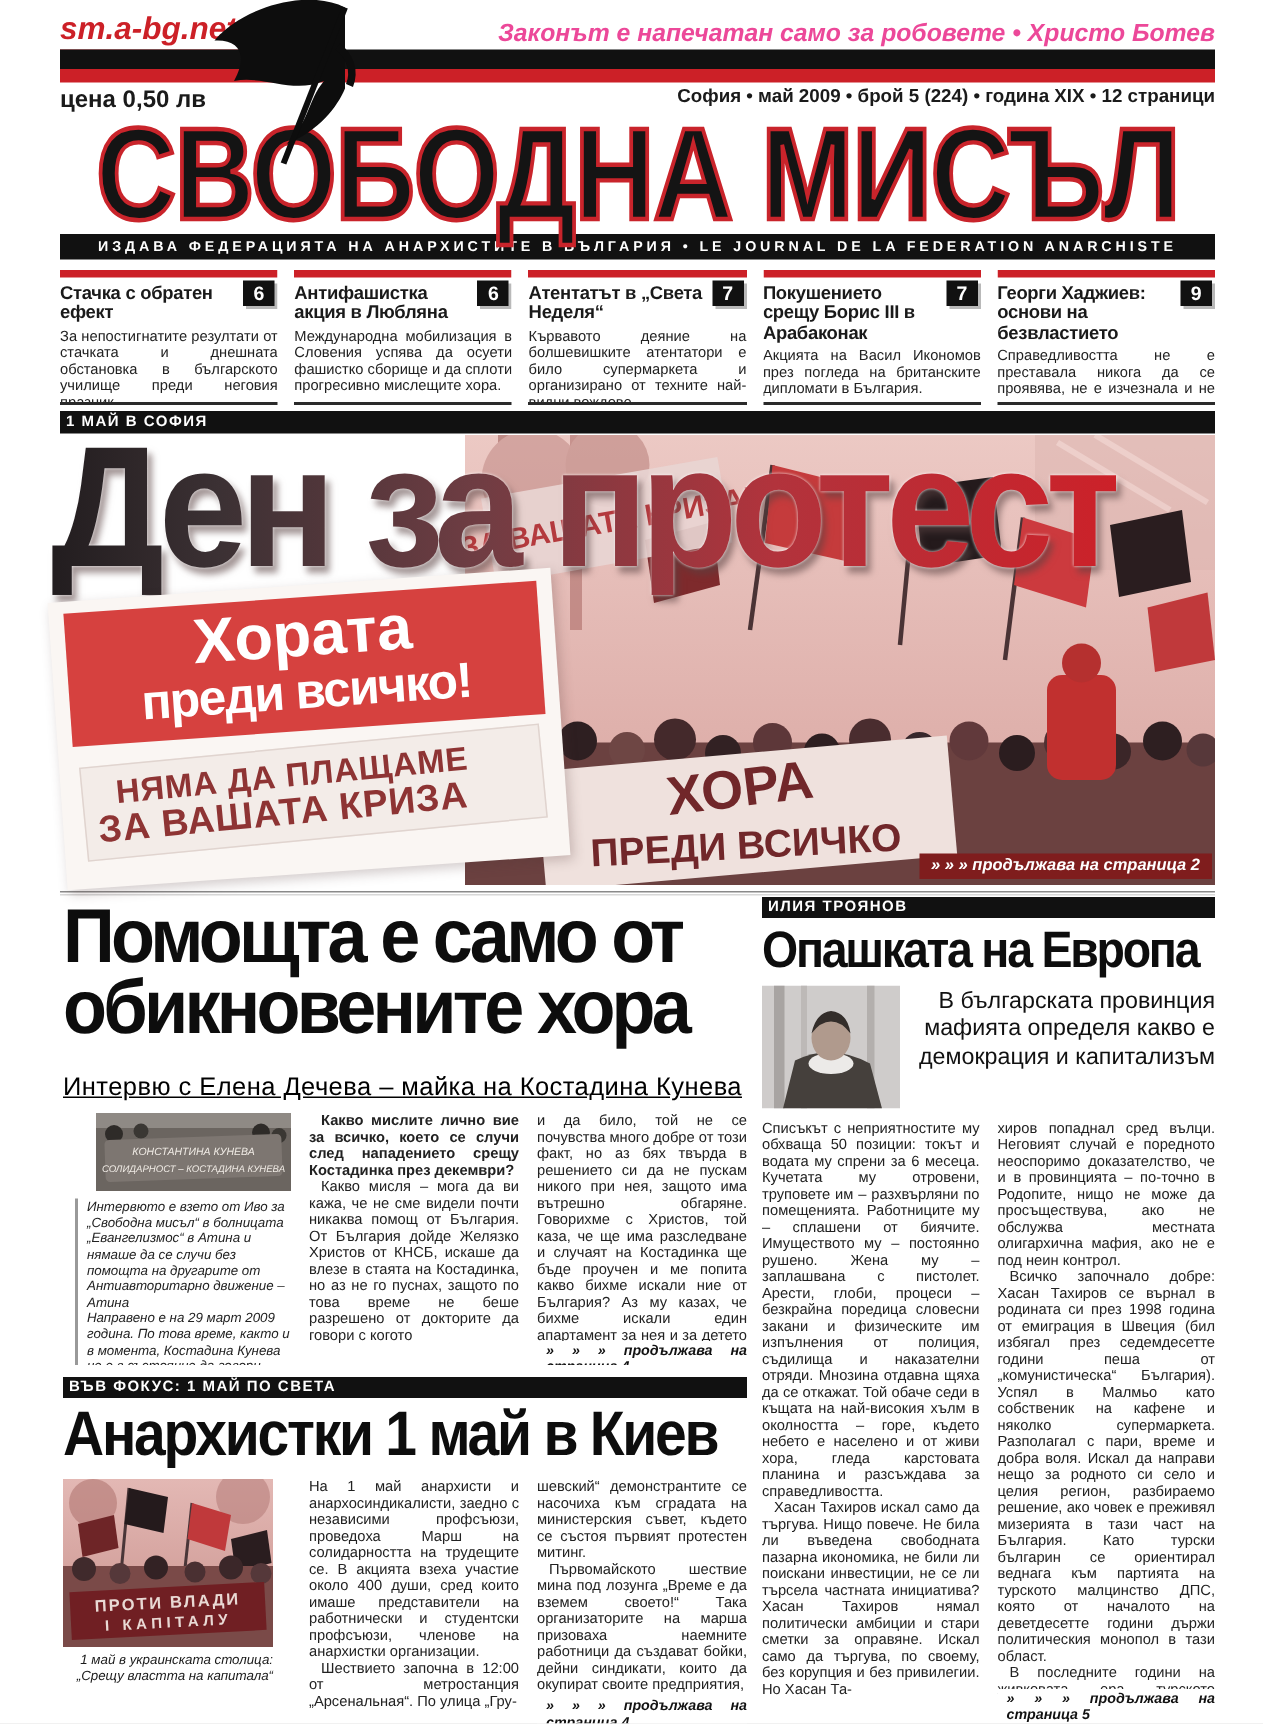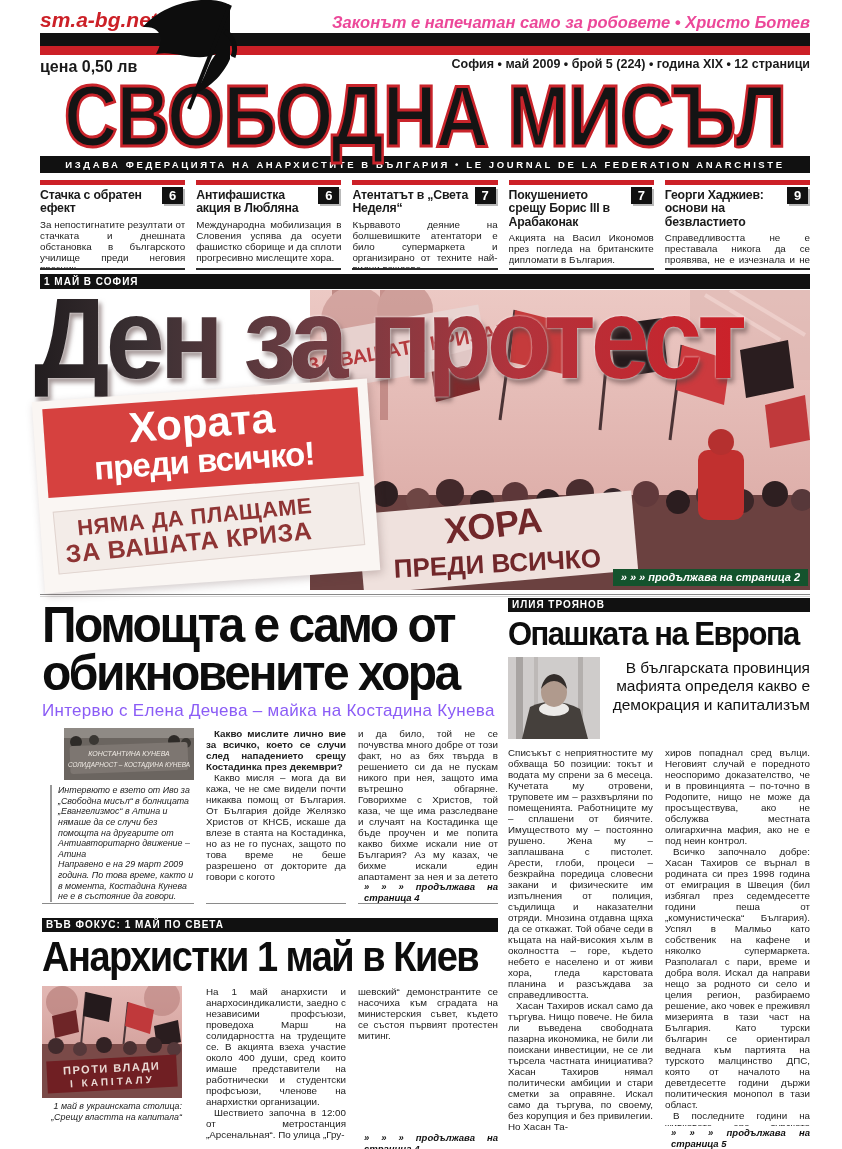--- a/index.html
+++ b/index.html
@@ -59,37 +59,37 @@
     background:#faf6f3; transform:rotate(-4deg); box-shadow:2px 3px 8px rgba(80,50,50,.25); padding:8px 10px;
   }
   .slogan-box{ background:#d6413f; color:#fff; text-align:center; padding:4px 4px 10px; line-height:1.0; }
   .slogan-l1{ font-size:42px; font-weight:bold; }
   .slogan-l2{ font-size:33px; font-weight:bold; letter-spacing:-1px; }
   .sign-box{ margin:10px 4px 0; background:#f3ece8; border:1px solid #e0d4cf; color:#8e3434;
     font-weight:bold; padding:6px 8px; transform:rotate(-1.5deg); line-height:1.05; }
   .sign-l1{ font-size:22px; margin-left:14px; letter-spacing:0.5px; }
   .sign-l2{ font-size:25px; letter-spacing:0.5px; }
   .lead-continues{
-    position:absolute; right:2px; bottom:4px; background:#14532d; color:#fff;
+    position:absolute; right:2px; bottom:4px; background:#7f1d1d; color:#fff;
     font-size:11px; font-weight:bold; font-style:italic; padding:2px 8px 3px; z-index:3;
   }
   .sep{ position:absolute; left:40px; right:32px; top:594px; border-top:1px solid #8a8a8a; box-shadow:0 2px 0 #d8d8d8; }
   
   .article{ position:absolute; overflow:hidden; }
   .body-text{ font-size:9.8px; line-height:11px; text-align:justify; color:#222; }
   .body-text p{ margin:0; text-indent:8px; }
   .body-text p.noindent{ text-indent:0; }
   .continues-abs{ position:absolute; right:0; bottom:0; background:#fff; padding:1px 0 0 6px;
     font-size:9.5px; font-weight:bold; font-style:italic; color:#111; }
   .col-rel{ position:relative; overflow:hidden; }
   
   .kuneva{ left:42px; top:598px; width:456px; height:312px; }
   .kuneva-headline{ font-size:48px; font-weight:bold; letter-spacing:-2.5px; line-height:0.94;
     color:#0d0d0d; margin-top:3px; transform:scaleY(1.06); transform-origin:left top; }
-  .kuneva-subtitle{ font-size:17px; margin-top:10px; letter-spacing:0.3px; color:#8b5cf6; }
+  .kuneva-subtitle{ font-size:17px; margin-top:24px; letter-spacing:0.3px; color:#000000;text-decoration:underline; }
   .kuneva-cols{ display:flex; gap:12px; margin-top:7px; height:176px; }
   .kuneva-cols > div{ border-bottom:1px solid #8a8a8a; }
   .kcol-photo{ width:152px; flex:none; }
   .kuneva-photo{ display:block; width:130px; height:52px; margin-left:22px; }
   .kcaption{ font-size:8.9px; line-height:10.6px; font-style:italic; color:#222;
     border-left:2px solid #999; padding-left:6px; margin-top:5px; margin-left:8px; }
   .kcaption p{ margin:0; }
   .kcol{ flex:1; }
   .question{ font-weight:bold; text-indent:8px; }
   
@@ -346,18 +346,19 @@
           <div>1 май в украинската столица:</div>
           <div>„Срещу властта на капитала“</div>
         </div>
       </div>
       <div class="kiev-col body-text">
         <p class="noindent">На 1 май анархисти и анархосиндикалисти, заедно с независими профсъюзи, проведоха Марш на солидарността на трудещите се. В акцията взеха участие около 400 души, сред които имаше представители на работнически и студентски профсъюзи, членове на анархистки организации.</p>
         <p>Шествието започна в 12:00 от метростанция „Арсенальная“. По улица „Гру-</p>
       </div>
       <div class="kiev-col body-text col-rel">
         <p class="noindent">шевский“ демонстрантите се насочиха към сградата на министерския съвет, където се състоя първият протестен митинг.</p>
+        <p>Първомайското шествие мина под лозунга „Време е да вземем своето!“ Така организаторите на марша призоваха наемните работници да създават бойки, дейни синдикати, които да окупират своите предприятия,</p>
         <div class="continues-abs">» » » продължава на страница 4</div>
       </div>
     </div>
   </div>
 
 </div>
 
 </body></html>

